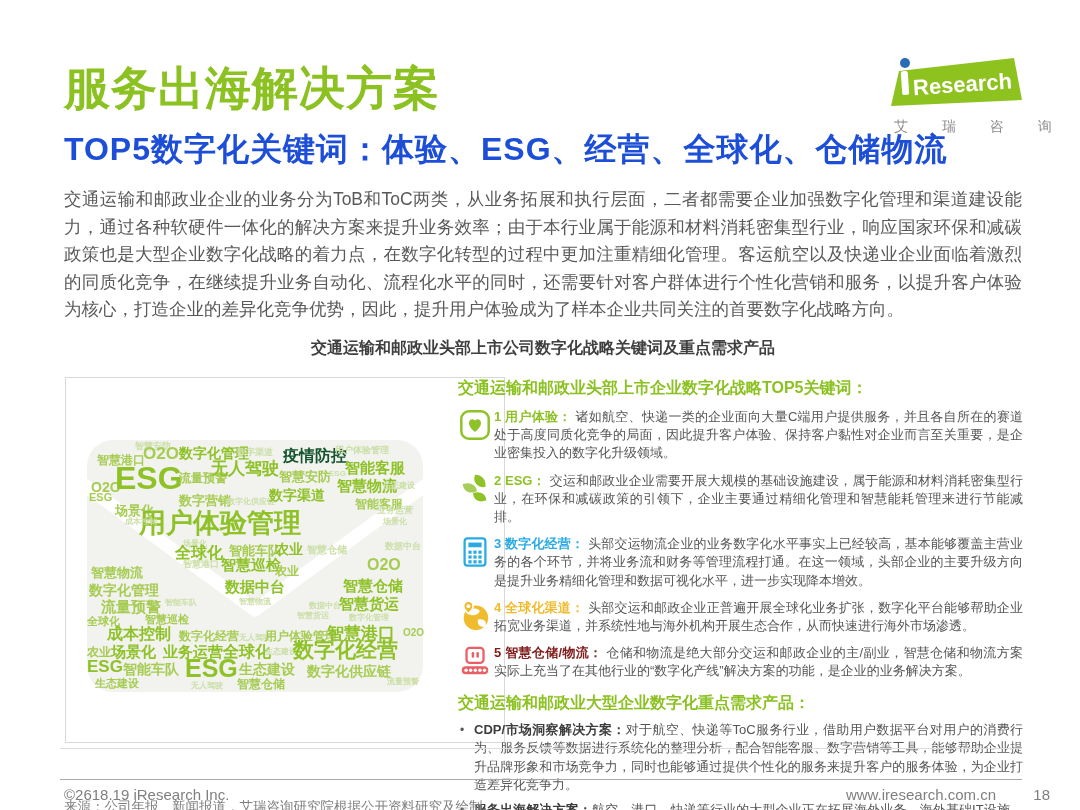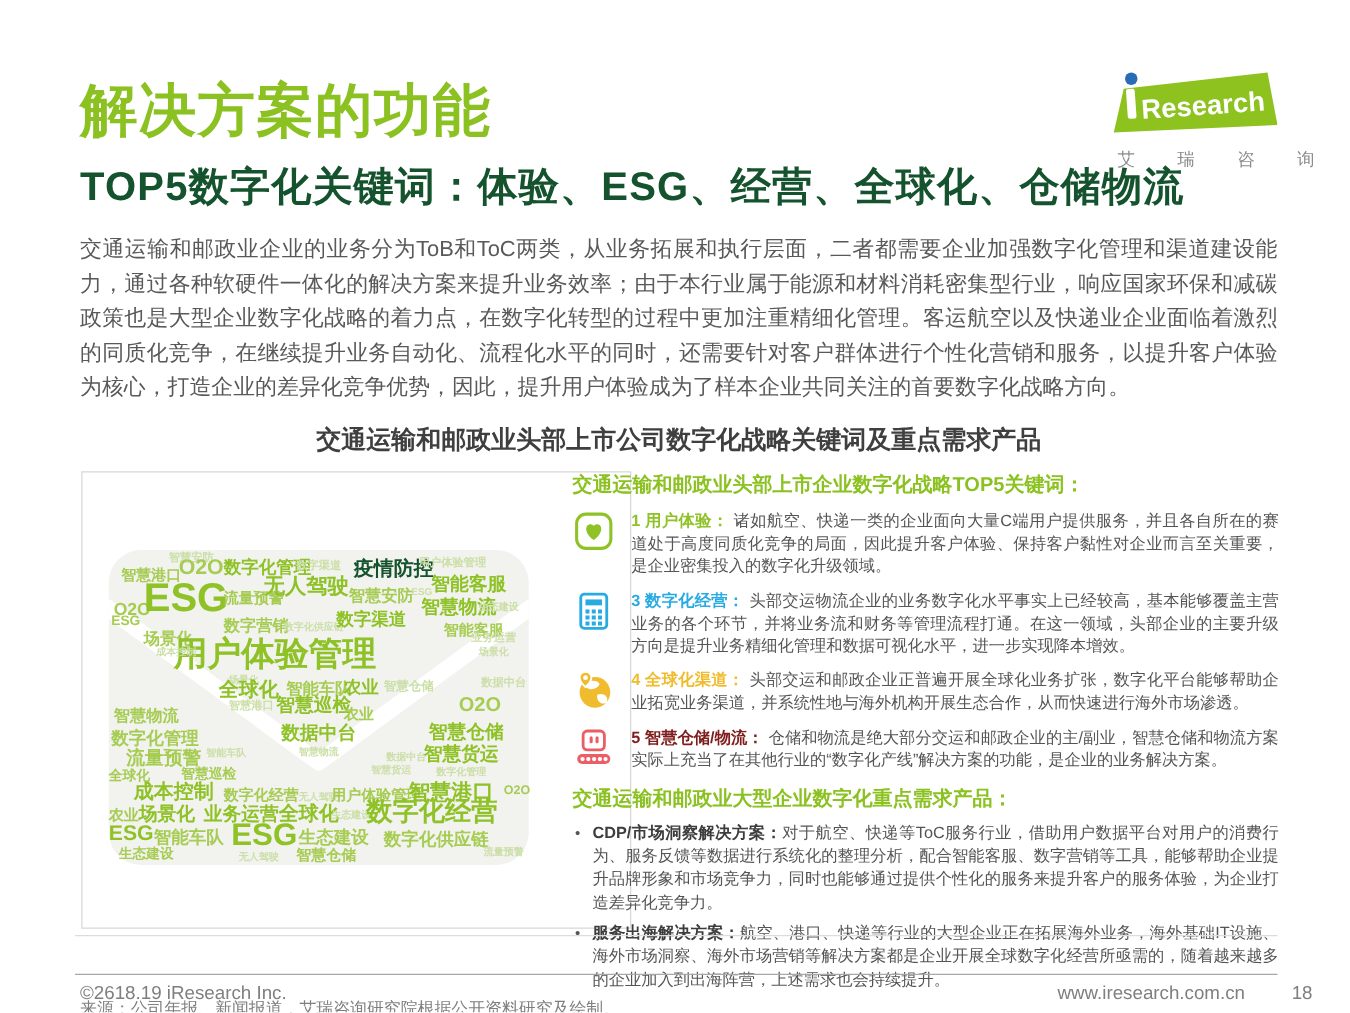--- a/index.html
+++ b/index.html
@@ -5,34 +5,34 @@
   * { margin:0; padding:0; box-sizing:border-box; }
   html,body { background:#fff; }
   body { font-family:"Liberation Sans","DejaVu Sans",sans-serif; }
   .page { position:relative; width:1080px; height:810px; background:#fff; overflow:hidden; }
 
   .page-title { position:absolute; left:64px; top:58px; font-size:46px; font-weight:700; color:#8bc120; letter-spacing:1px; }
 
   .logo { position:absolute; left:890px; top:56px; width:132px; }
   .logo-cn { margin-top:4px; padding-left:4px; font-size:14px; color:#8c8c8c; letter-spacing:15px; white-space:nowrap; }
 
-  .subtitle { position:absolute; left:64px; top:128px; width:958px; font-size:32px; font-weight:700; color:#14532d; letter-spacing:1px; white-space:nowrap; }
+  .subtitle { position:absolute; left:64px; top:128px; width:958px; font-size:32px; font-weight:700; color:#1d4ed8; letter-spacing:1px; white-space:nowrap; }
 
   .intro { position:absolute; left:64px; top:186px; width:958px; font-size:17.5px; line-height:27.6px; color:#595959; text-align:justify; }
 
-  .section-title { position:absolute; left:64px; top:338px; width:958px; text-align:center; font-size:20px; font-weight:700; color:#3f3f3f; }
+  .section-title { position:absolute; left:64px; top:338px; width:958px; text-align:center; font-size:16px; font-weight:700; color:#3f3f3f; }
 
   .cloud-box { position:absolute; left:65px; top:377px; width:440px; height:366px; border:1px solid #d8d8d8; background:#fff; }
   .envelope { position:absolute; left:21px; top:62px; width:336px; height:252px; background:#f2f2ef; border-radius:26px; }
   .envelope svg.flap { position:absolute; left:0; top:0; }
   .wc-word { position:absolute; font-weight:700; line-height:1; white-space:nowrap; }
 
   .right-col { position:absolute; left:458px; top:378px; width:565px; }
   .panel-heading { font-size:16px; font-weight:700; color:#8bc120; margin-bottom:9px; }
-  .kw-item { display:flex; gap:11px; margin-bottom:9px; }
+  .kw-item { display:flex; margin-bottom:9px; }
   .kw-icon { flex:0 0 36px; width:36px; height:36px; }
   .kw-text { font-size:13px; line-height:18.2px; color:#555; text-align:justify; }
   .kw-label { font-weight:700; margin-right:4px; }
   .panel-heading.second { margin-top:12px; margin-bottom:7px; }
   .bullets { list-style:none; }
   .bullets li { position:relative; padding-left:16px; font-size:13px; line-height:18.6px; color:#555; margin-bottom:6px; text-align:justify; }
   .bullets li::before { content:"•"; position:absolute; left:2px; top:0; color:#555; font-size:12px; }
   .b-label { font-weight:700; color:#3d3d3d; }
 
   .source-divider { position:absolute; left:60px; top:748px; width:962px; border-top:1px solid #dcdcdc; }
@@ -40,21 +40,21 @@
   .footer-rule { position:absolute; left:60px; top:779px; width:962px; border-top:1px solid #a8a8a8; }
   .footer-copy { position:absolute; left:64px; top:786px; font-size:15px; color:#7f7f7f; }
   .footer-site { position:absolute; right:84px; top:786px; font-size:15px; color:#7f7f7f; }
   .footer-page { position:absolute; right:30px; top:786px; font-size:15px; color:#7f7f7f; }
 </style>
 </head>
 <body>
 
 <div class="page">
 
-  <div class="page-title">解决方案的功能</div>
+  <div class="page-title">服务出海解决方案</div>
 
   <div class="logo">
     <svg width="132" height="54" viewBox="0 0 132 54">
       <polygon points="9,15 124,2 132,44 1,50" fill="#8dc21f"></polygon>
       <circle cx="15" cy="7" r="5" fill="#2a6bb5"></circle>
       <rect x="11.5" y="15" width="7" height="24" rx="2" fill="#ffffff" transform="rotate(-4 15 27)"></rect>
       <text x="23" y="36" fill="#ffffff" font-size="22" font-weight="bold" transform="rotate(-4 70 30)">Research</text>
     </svg>
     <div class="logo-cn">艾 瑞 咨 询</div>
   </div>
@@ -153,20 +153,32 @@
         <svg viewBox="0 0 36 36" width="34" height="34">
           <rect x="3.5" y="3.5" width="29" height="29" rx="8" fill="none" stroke="#8ec226" stroke-width="2.6"></rect>
           <path d="M18 25.5 C9.5 19.5 10.5 12 15.3 12 c1.6 0 2.7 1.4 2.7 1.4 s1.1 -1.4 2.7 -1.4 c4.8 0 5.8 7.5 -2.7 13.5 Z" fill="#8ec226"></path>
         </svg>
       </div>
       <div class="kw-text">
         <span class="kw-label" style="color: rgb(142, 194, 38);">1 用户体验：</span><span>诸如航空、快递一类的企业面向大量C端用户提供服务，并且各自所在的赛道处于高度同质化竞争的局面，因此提升客户体验、保持客户黏性对企业而言至关重要，是企业密集投入的数字化升级领域。</span>
       </div>
     </div>
 
+    <div class="kw-item">
+      <div class="kw-icon">
+        <svg viewBox="0 0 36 36" width="34" height="34">
+          <path d="M18 3 C26 3 30 9 29 16 C21 17 15 11 18 3 Z" fill="#8ec226"></path>
+          <path d="M5 13 C12 10 19 13 20 20 C13 24 6 21 5 13 Z" fill="#a8ce5a"></path>
+          <path d="M16 22 C23 20 30 23 30 30 C23 33 16 30 16 22 Z" fill="#8ec226"></path>
+        </svg>
+      </div>
+      <div class="kw-text">
+        <span class="kw-label" style="color: rgb(142, 194, 38);">2 ESG：</span><span>交运和邮政业企业需要开展大规模的基础设施建设，属于能源和材料消耗密集型行业，在环保和减碳政策的引领下，企业主要通过精细化管理和智慧能耗管理来进行节能减排。</span>
+      </div>
+    </div>
 
     <div class="kw-item">
       <div class="kw-icon">
         <svg viewBox="0 0 36 36" width="34" height="34">
           <rect x="7" y="3.5" width="22" height="29" rx="3" fill="none" stroke="#29abe2" stroke-width="2.4"></rect>
           <rect x="11" y="8" width="14" height="5" fill="#29abe2"></rect>
           <g fill="#29abe2">
             <rect x="11" y="16.5" width="3.4" height="3.4"></rect>
               <rect x="16.3" y="16.5" width="3.4" height="3.4"></rect>
               <rect x="21.6" y="16.5" width="3.4" height="3.4"></rect>

